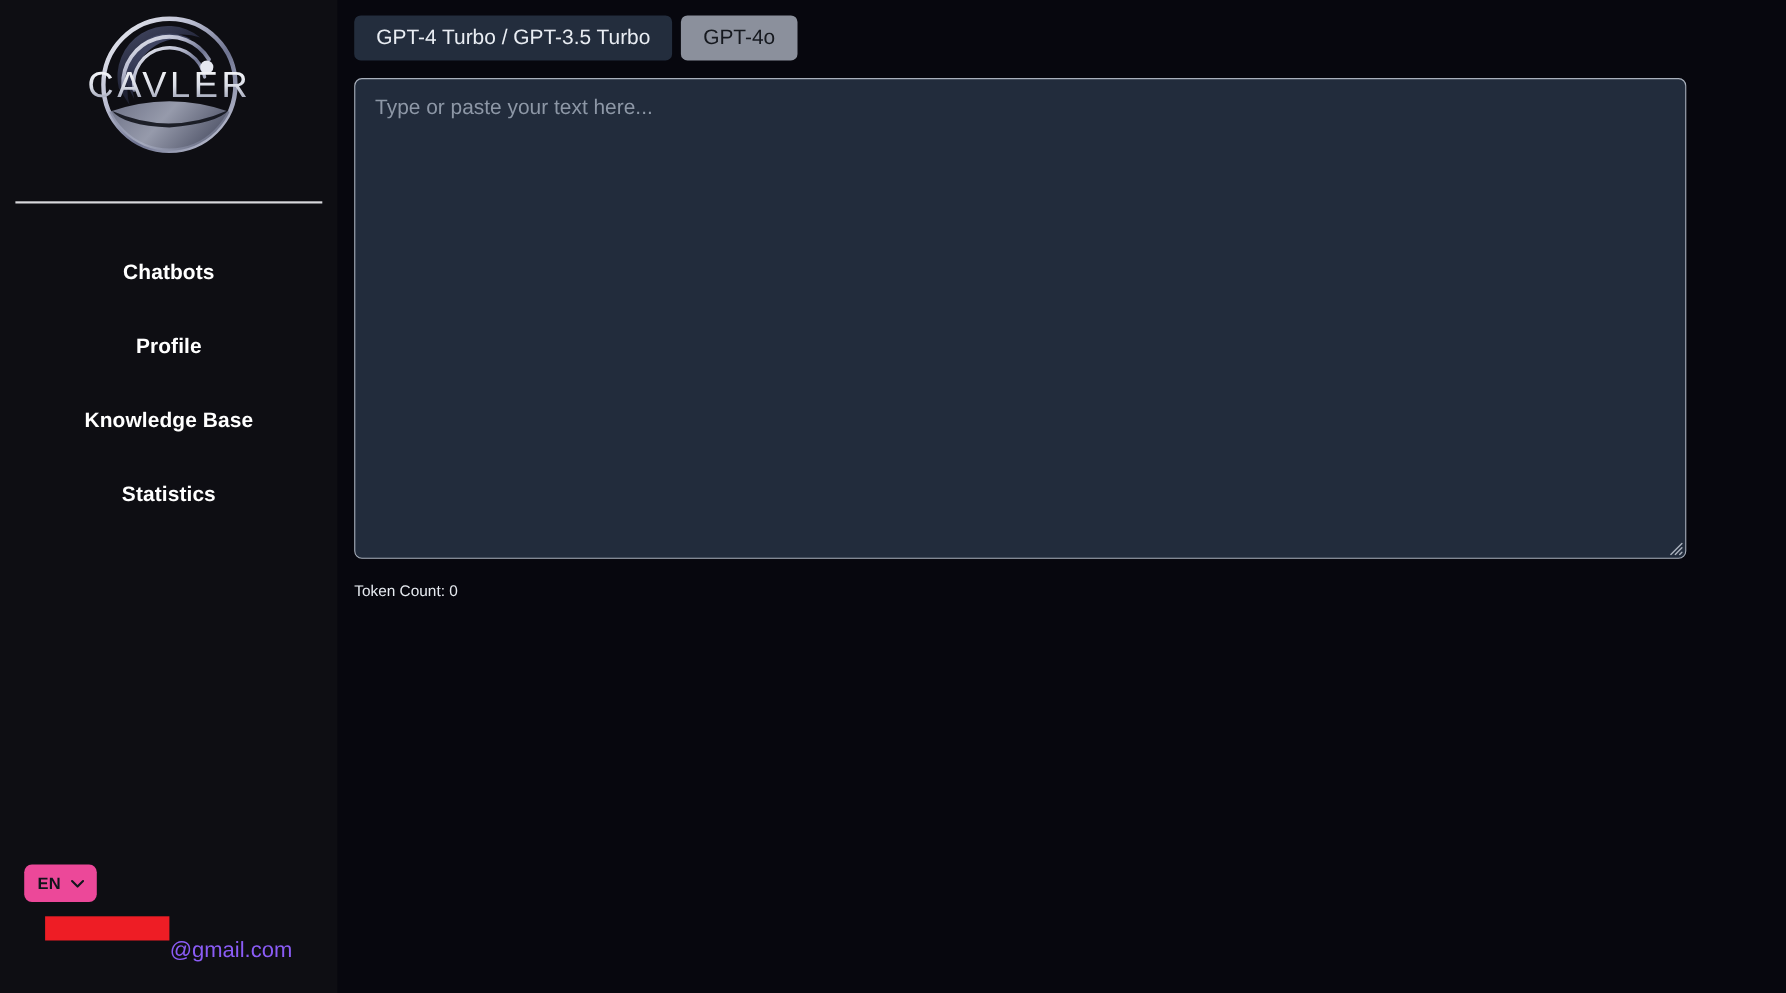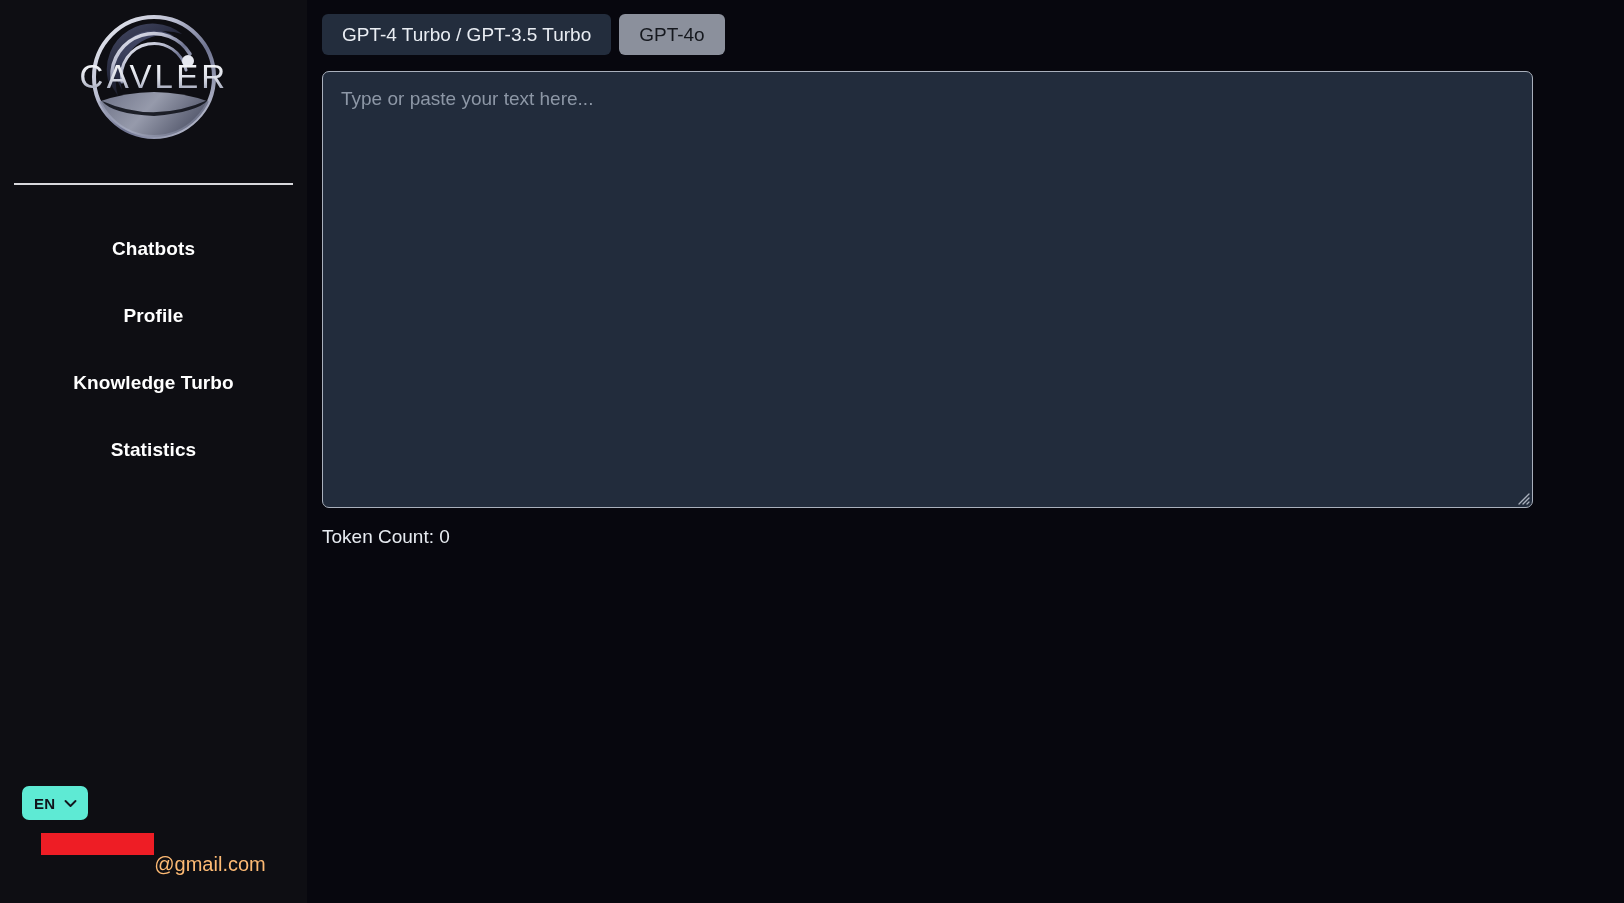--- a/index.html
+++ b/index.html
@@ -109,21 +109,21 @@
     color: #ffffff;
     line-height: 24px;
   }
   .email-redacted {
     display: inline-block;
     width: 113px;
     height: 22px;
     background: #ee1d25;
     vertical-align: middle;
   }
-  .email-domain { color: #fdba74; margin-top: 40px; }
+  .email-domain { color: #8b5cf6; margin-top: 40px; }
 
   
   .main {
     flex: 1 1 auto;
     height: 903px;
     background: #07070e;
     padding: 14px 90px 0 15px;
     position: relative;
   }
 
@@ -180,21 +180,21 @@
     right: 3px;
     bottom: 3px;
     width: 15px;
     height: 15px;
     pointer-events: none;
   }
 
   .token-count {
     margin-top: 18px;
     color: #e7ebf1;
-    font-size: 19px;
+    font-size: 14px;
     line-height: 22px;
   }
 </style>
 </head>
 <body>
 
 <div class="app">
 
   <aside class="sidebar" style="background: rgb(14, 14, 19);">
 
@@ -245,27 +245,27 @@
 
         <text x="76" y="84" text-anchor="middle" font-family="Liberation Sans, sans-serif" font-size="33" letter-spacing="3.2" fill="url(#txtGrad)">CAVLER</text>
       </svg>
     </div>
 
     <div class="sidebar-divider"></div>
 
     <nav class="nav">
       <div class="nav-item">Chatbots</div>
       <div class="nav-item">Profile</div>
-      <div class="nav-item">Knowledge Turbo</div>
+      <div class="nav-item">Knowledge Base</div>
       <div class="nav-item">Statistics</div>
     </nav>
 
     <div class="sidebar-spacer"></div>
 
-    <div class="lang-select" style="background: #5eead4;">
+    <div class="lang-select" style="background: #ec4899;">
       <span class="lang-code">EN</span>
       <svg class="chev" width="13" height="9" viewBox="0 0 13 9">
         <path d="M1.5 2 L6.5 7 L11.5 2" fill="none" stroke="#12161d" stroke-width="1.9" stroke-linecap="round" stroke-linejoin="round"></path>
       </svg>
     </div>
 
     <div class="user-email">
       <span class="email-redacted" style="background: rgb(238, 29, 37);"></span>
         <span class="email-domain">@gmail.com</span>
     </div>

